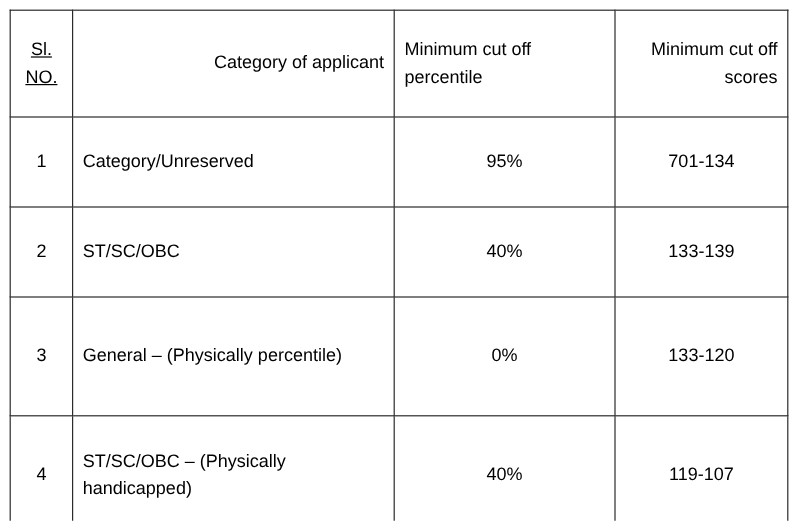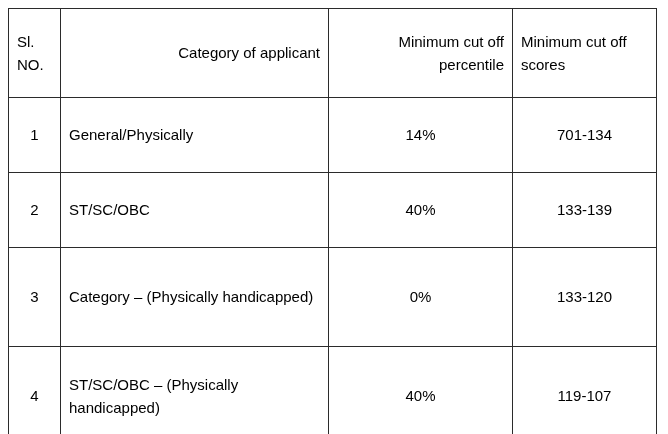--- a/index.html
+++ b/index.html
@@ -44,24 +44,24 @@
   col.c-sl    { width: 52px; }
   col.c-cat   { width: 268px; }
   col.c-pct   { width: 184px; }
   col.c-score { width: 144px; }
 
   .sl-cell    { text-align: center; }
   .cat-cell   { text-align: left; padding-left: 10px; }
   .pct-cell   { text-align: center; }
   .score-cell { text-align: center; margin-left: 38px; }
 
-  .h-sl    { text-align: left; padding-left: 8px; }
+  .h-sl    { text-align: center; padding-left: 8px; text-decoration: underline; }
   .h-cat   { text-align: right; padding-left: 10px; }
-  .h-pct   { text-align: right; margin-left: 24px; }
-  .h-score { text-align: left; padding-left: 10px; }
+  .h-pct   { text-align: left; margin-left: 24px; }
+  .h-score { text-align: right; padding-left: 10px; }
 
   
   tr.head-row td, tr.head-row th { height: 68px; }
   tr.r1 td { height: 54px; }
   tr.r2 td { height: 54px; }
   tr.r3 td { height: 78px; }
   tr.r4 td { height: 78px; }
 </style>
 </head>
 <body>
@@ -78,33 +78,33 @@
       <tr class="head-row">
         <th class="h-sl">Sl. NO.</th>
         <th class="h-cat">Category of applicant</th>
         <th class="h-pct">Minimum cut off percentile</th>
         <th class="h-score">Minimum cut off scores</th>
       </tr>
     </thead>
     <tbody>
       <tr class="r1">
         <td class="sl-cell">1</td>
-        <td class="cat-cell">General/Physically</td>
-        <td class="pct-cell">14%</td>
+        <td class="cat-cell">Category/Unreserved</td>
+        <td class="pct-cell">95%</td>
         <td class="score-cell">701-134</td>
       </tr>
       <tr class="r2">
         <td class="sl-cell">2</td>
         <td class="cat-cell">ST/SC/OBC</td>
         <td class="pct-cell">40%</td>
         <td class="score-cell">133-139</td>
       </tr>
       <tr class="r3">
         <td class="sl-cell">3</td>
-        <td class="cat-cell">Category – (Physically handicapped)</td>
+        <td class="cat-cell">General – (Physically percentile)</td>
         <td class="pct-cell">0%</td>
         <td class="score-cell">133-120</td>
       </tr>
       <tr class="r4">
         <td class="sl-cell">4</td>
         <td class="cat-cell">ST/SC/OBC – (Physically handicapped)</td>
         <td class="pct-cell">40%</td>
         <td class="score-cell">119-107</td>
       </tr>
     </tbody>

